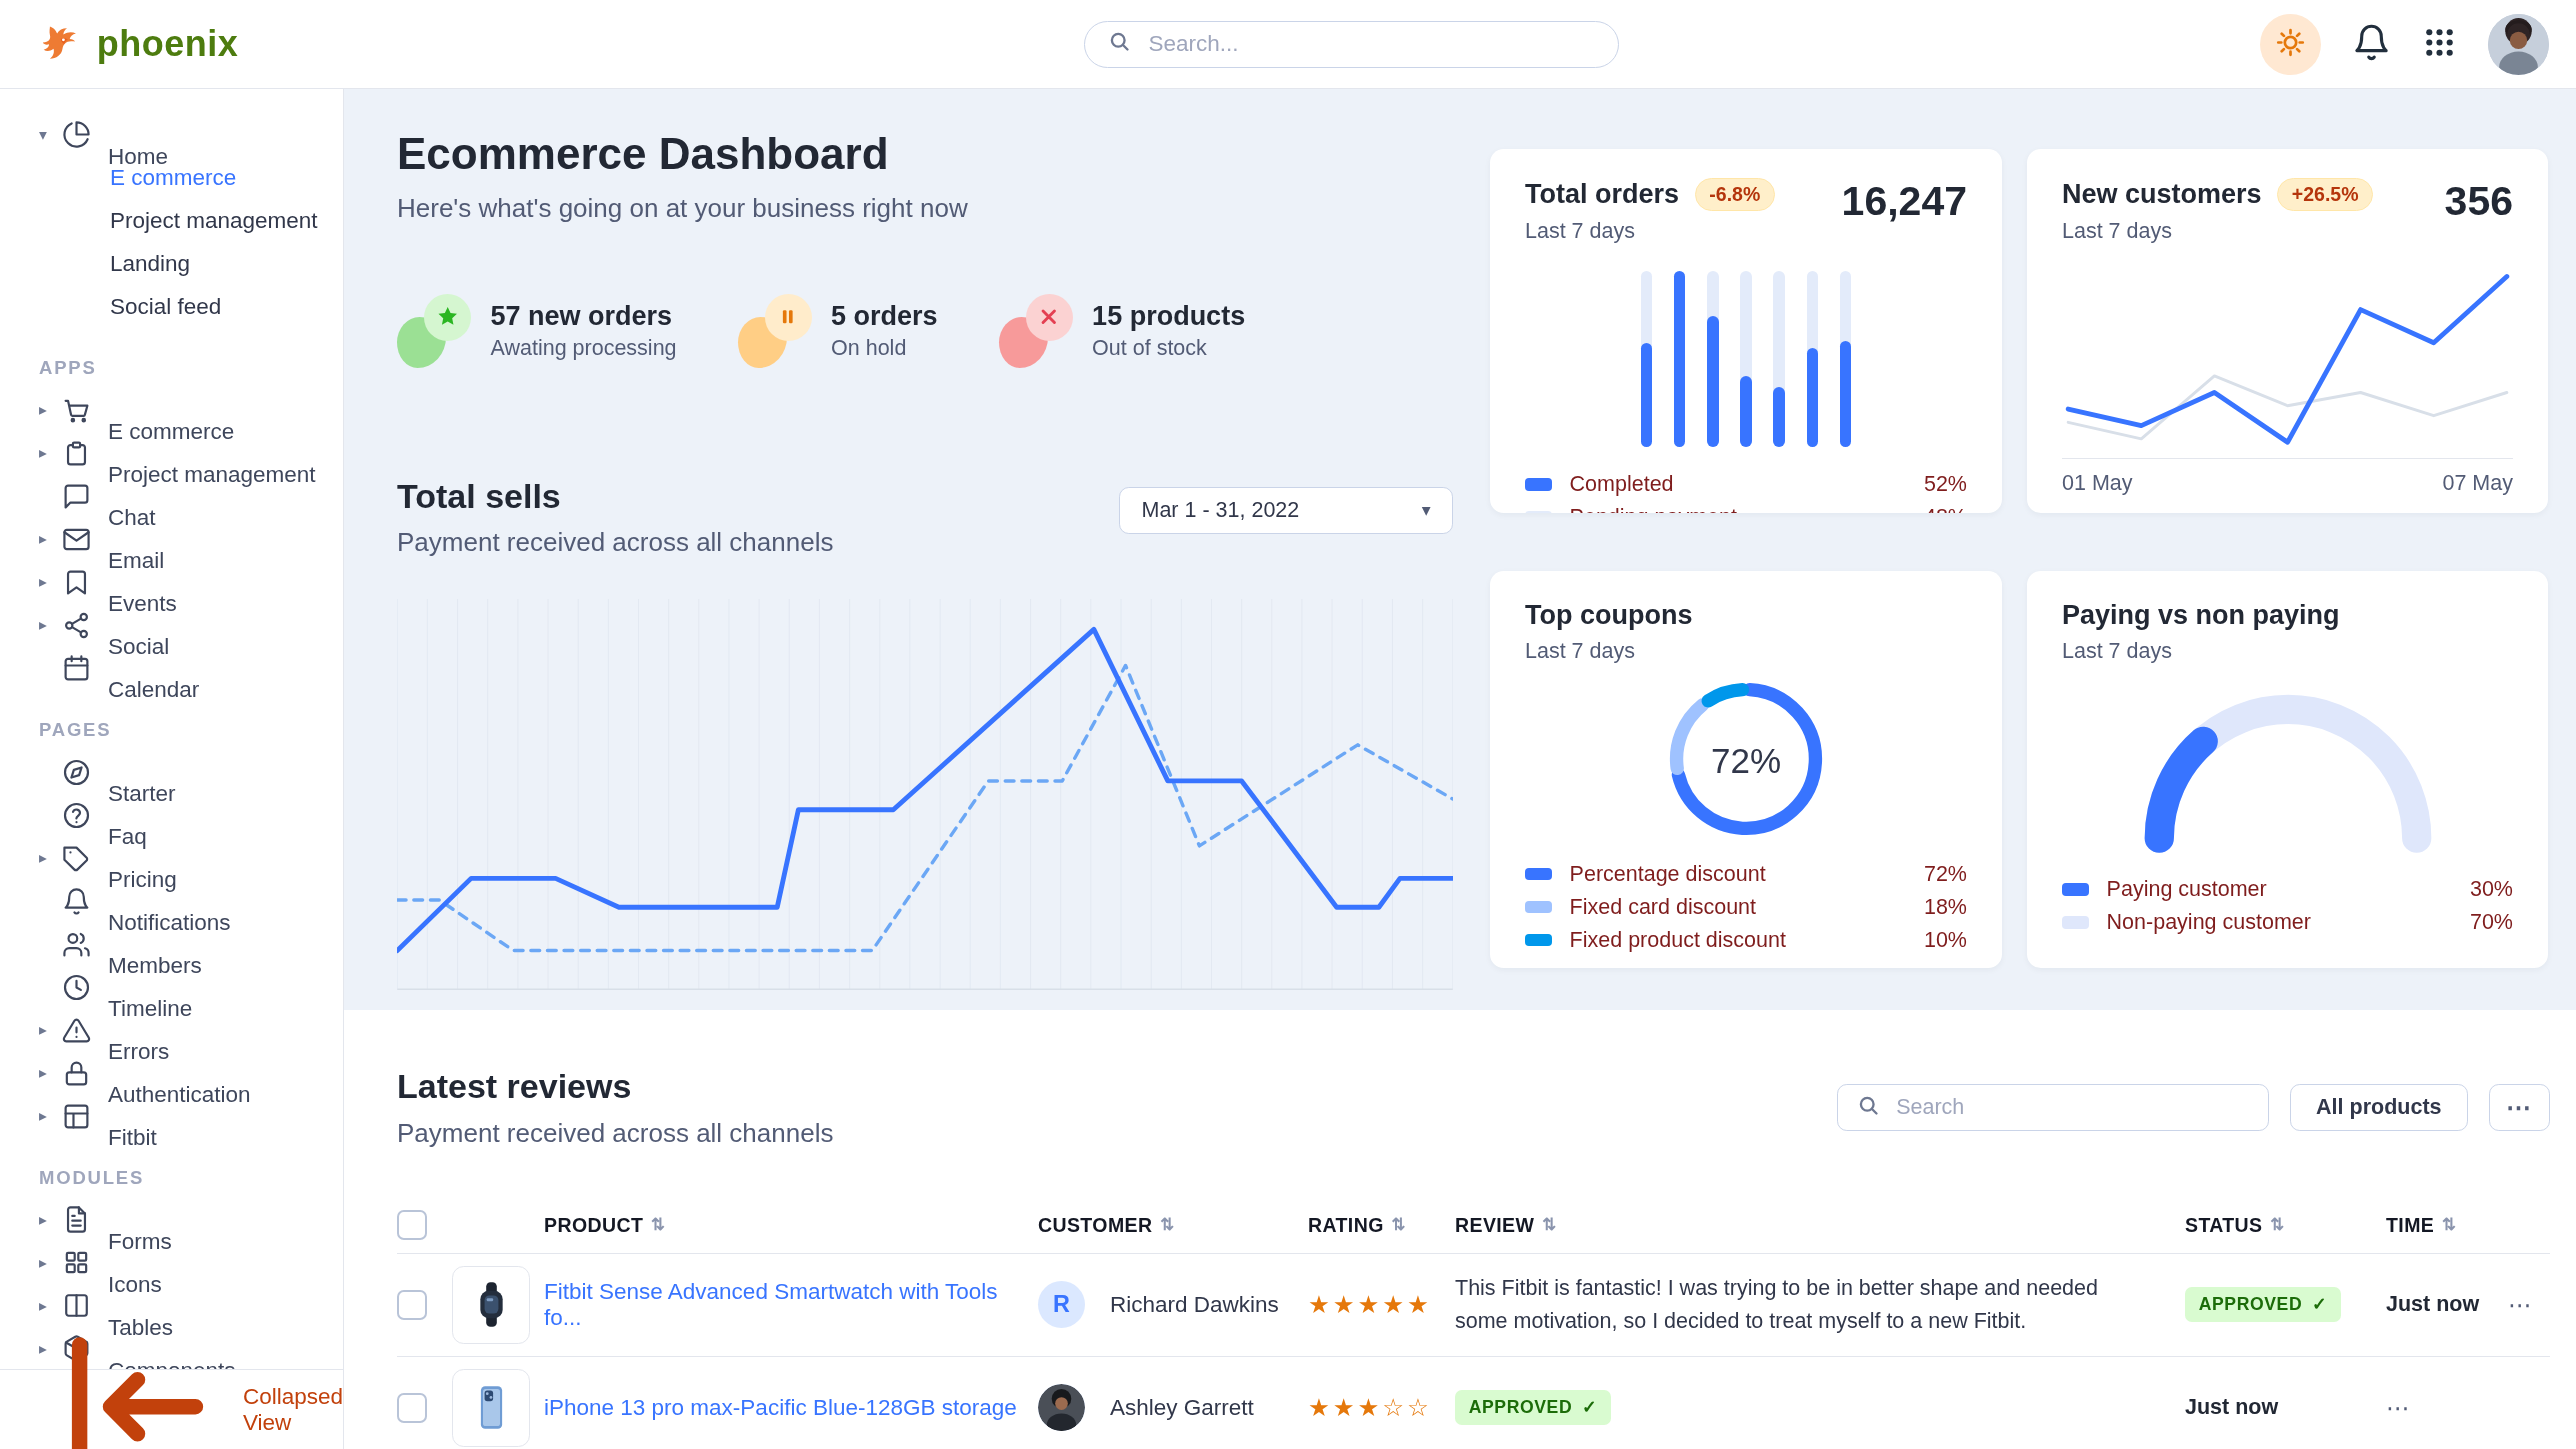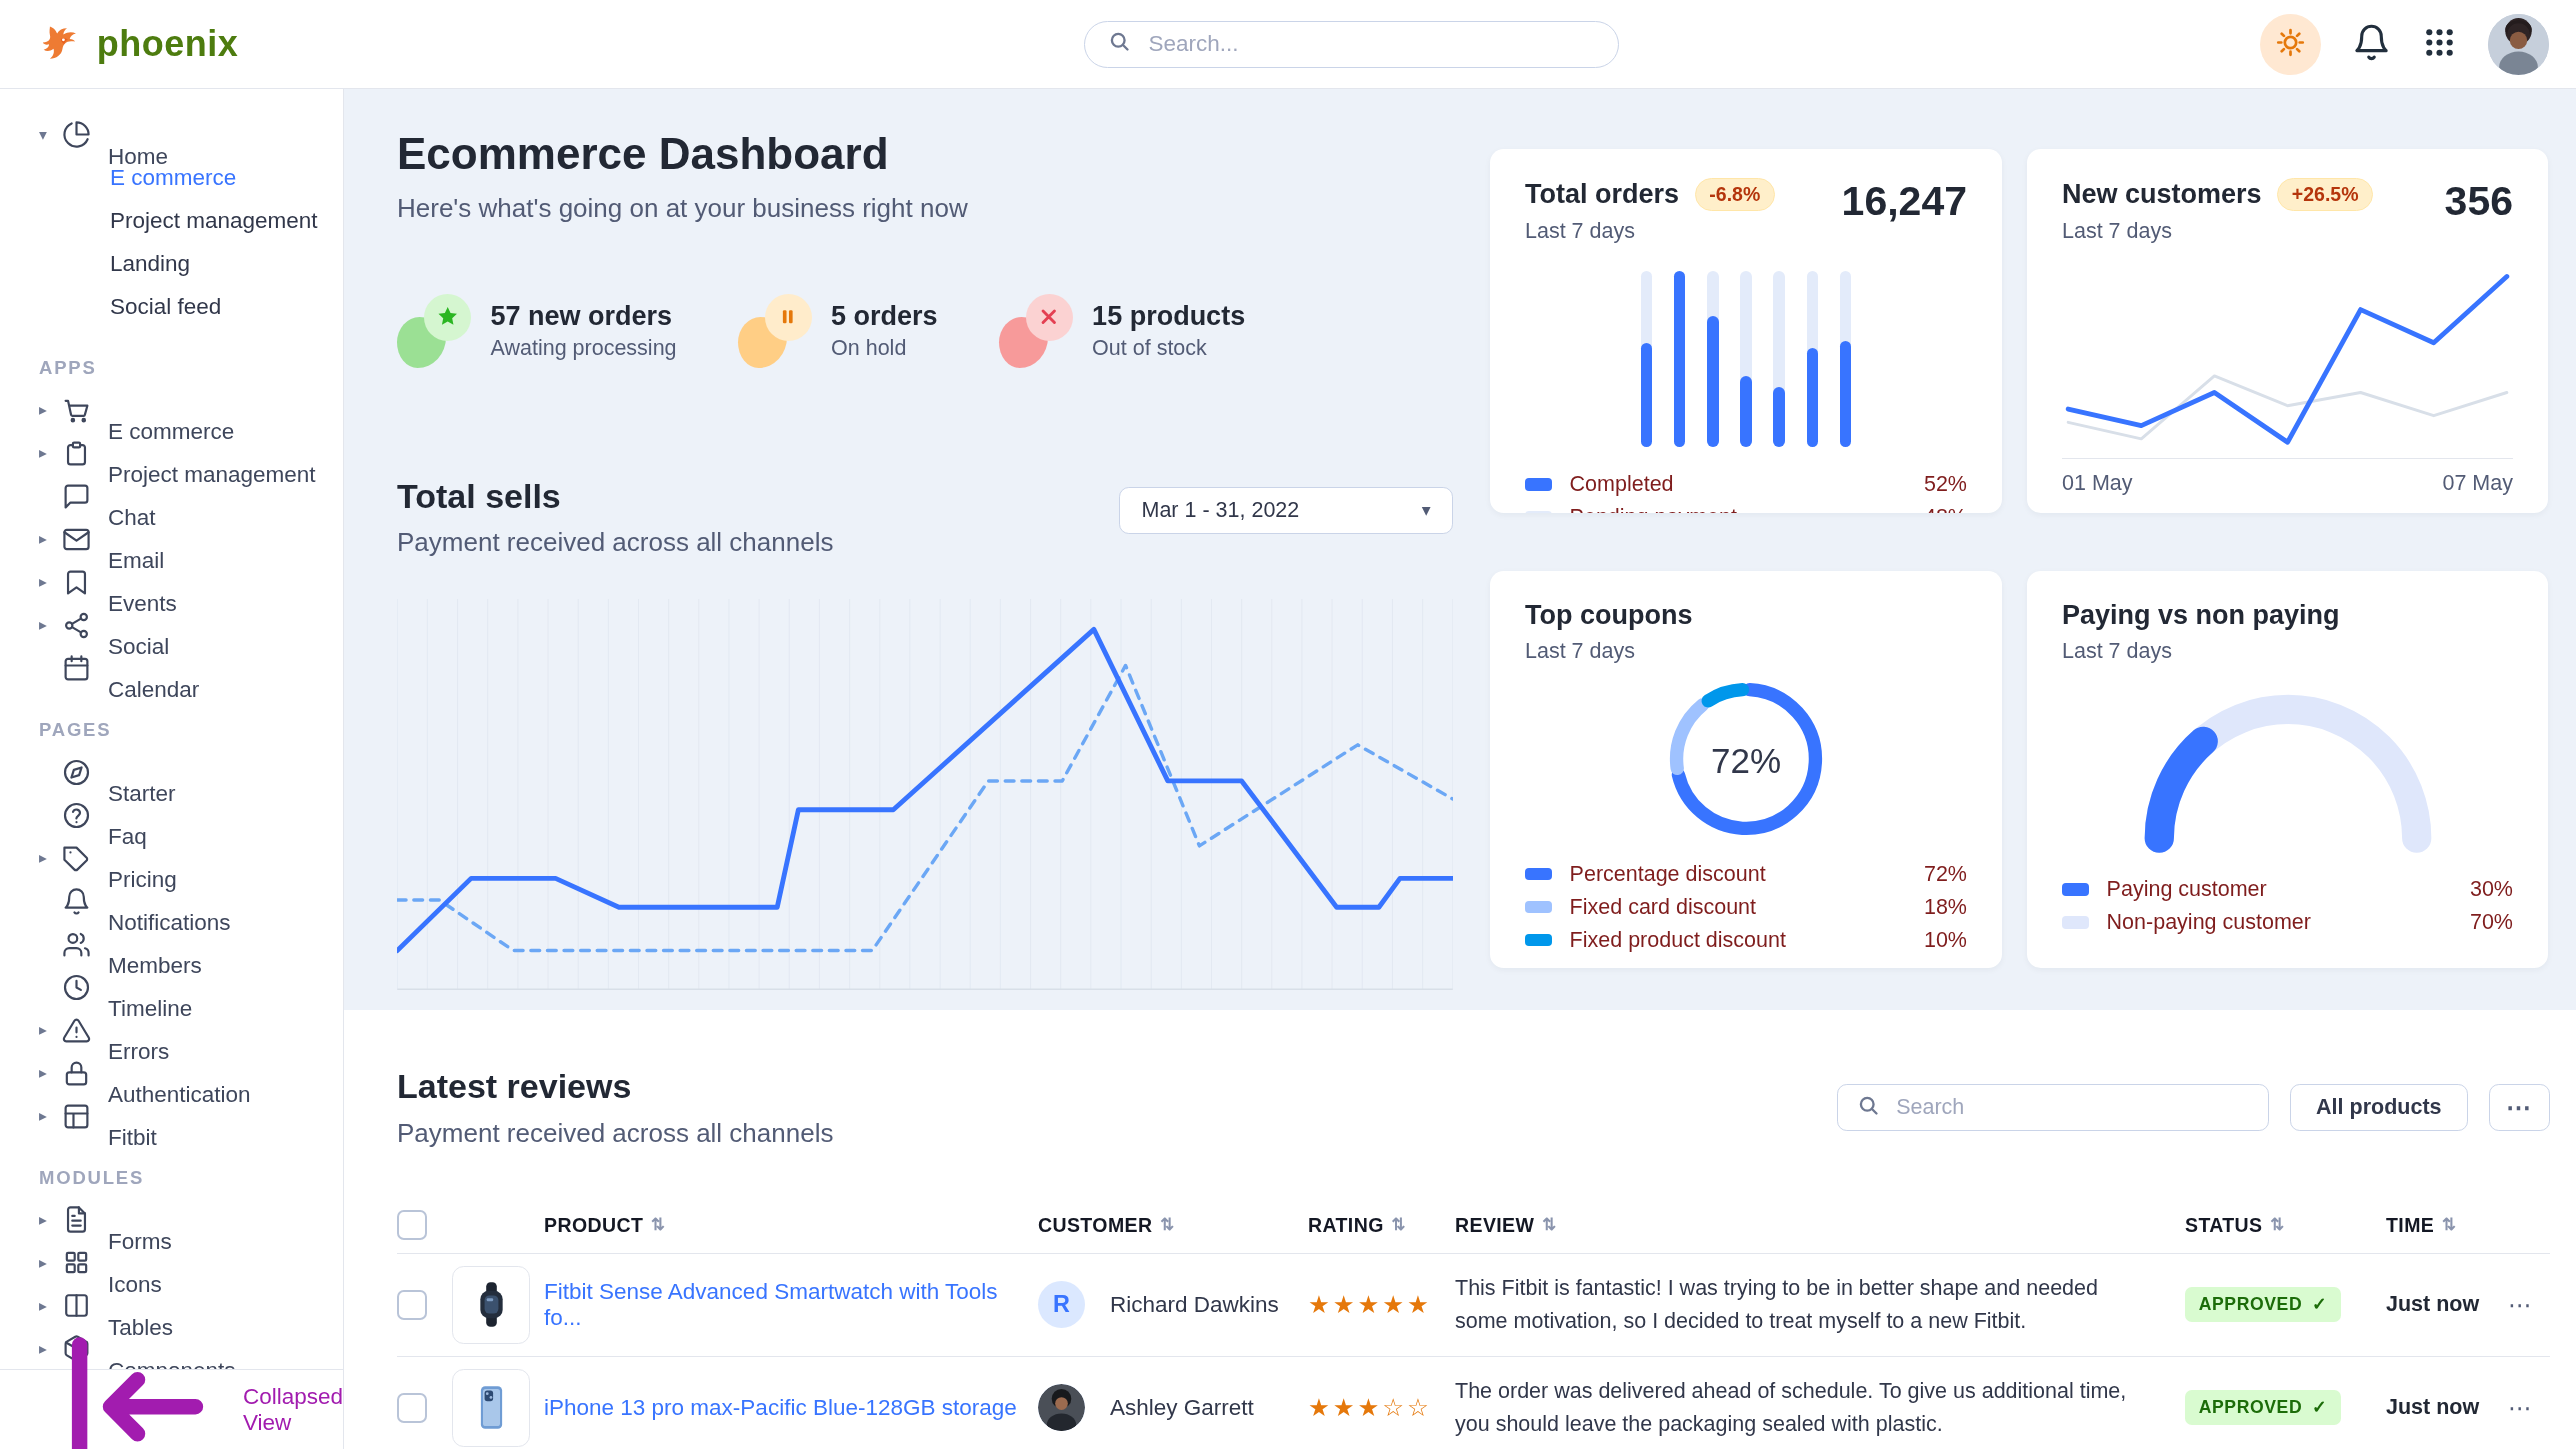--- a/index.html
+++ b/index.html
@@ -21,21 +21,21 @@
   
   .sidebar{position:absolute;top:88px;left:0;bottom:0;width:344px;background:#fff;border-right:1px solid #e3e6ed;box-sizing:border-box;padding-top:25px;z-index:10;}
   .side-item{height:43px;display:flex;align-items:center;padding-left:39px;cursor:pointer;}
   .side-caret{width:23.4px;font-size:15.6px;color:#6e7891;flex:0 0 23.4px;}
   .side-ico{width:29px;height:29px;margin-right:16.6px;color:#3e465b;flex:0 0 29px;display:flex;align-items:center;}
   .side-ico svg{width:29px;height:29px;}
   .side-label{font-size:22.5px;color:#3e465b;margin-top:44px;}
   .side-child{height:43px;display:flex;align-items:center;padding-left:110px;font-size:22.5px;color:#31374a;cursor:pointer;}
   .side-child.active{color:#3874ff;}
   .side-section{margin:29px 0 9.8px 39px;font-size:18.5px;font-weight:700;letter-spacing:1.8px;color:#9fa6bc;}
-  .collapse-row{position:absolute;bottom:0;left:0;right:0;height:80px;border-top:1px solid #e3e6ed;display:flex;align-items:center;gap:16.6px;padding-left:41px;color:#a21caf;font-size:22.5px;cursor:pointer;background:#fff;}
+  .collapse-row{position:absolute;bottom:0;left:0;right:0;height:80px;border-top:1px solid #e3e6ed;display:flex;align-items:center;gap:16.6px;padding-left:41px;color:#c2410c;font-size:22.5px;cursor:pointer;background:#fff;}
 
   
   .content{position:absolute;left:344px;top:88px;right:0;bottom:0;background:#edf2f9;}
   .main-col{position:absolute;left:53px;top:41px;width:1056px;}
   .page-title{font-size:44px;font-weight:800;color:#222834;margin:0;}
   .page-sub{font-size:26px;color:#525b75;margin-top:13.7px;}
   .stats-row{display:flex;gap:61px;margin-top:70px;align-items:center;}
   .stat{display:flex;align-items:center;gap:19.5px;}
   .stat-ico{position:relative;width:74px;height:74px;flex:0 0 74px;}
   .stat-blob{position:absolute;left:0;bottom:0;width:49px;height:51px;border-radius:46% 54% 58% 42%/50% 40% 60% 50%;}
@@ -734,21 +734,20 @@
                       <rect width="48" height="48" fill="#4a4f57"></rect>
                       <circle cx="24" cy="15" r="10" fill="#17191c"></circle>
                       <circle cx="24" cy="20" r="6.5" fill="#9c6b4f"></circle>
                       <path d="M9 42a15 12 0 0 1 30 0v8H9z" fill="#23272e"></path>
                     </g>
                   </svg>
                 </div>
                 <span class="cust-name">Ashley Garrett</span>
               </div>
     <div class="stars">★★★☆☆</div>
-    <div class="review-text">The order was delivered ahead of schedule. To give us additional time, you should leave the packaging sealed with plastic.</div>
     <div><span class="status-badge">APPROVED <span>✓</span></span></div>
     <div class="time-cell">Just now</div>
     <div class="row-dots">⋯</div>
   </div>
           </div>
       </div>
     </div>
 
   </div>
 </div>

